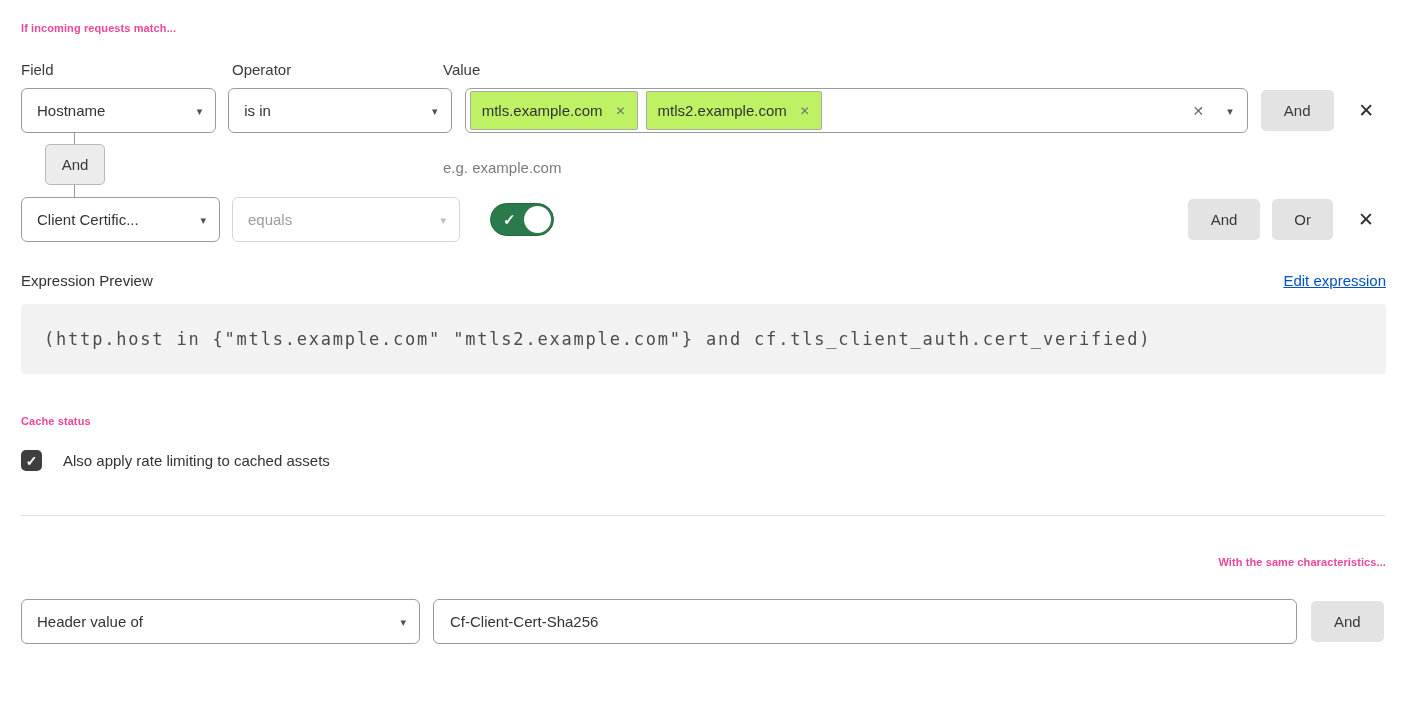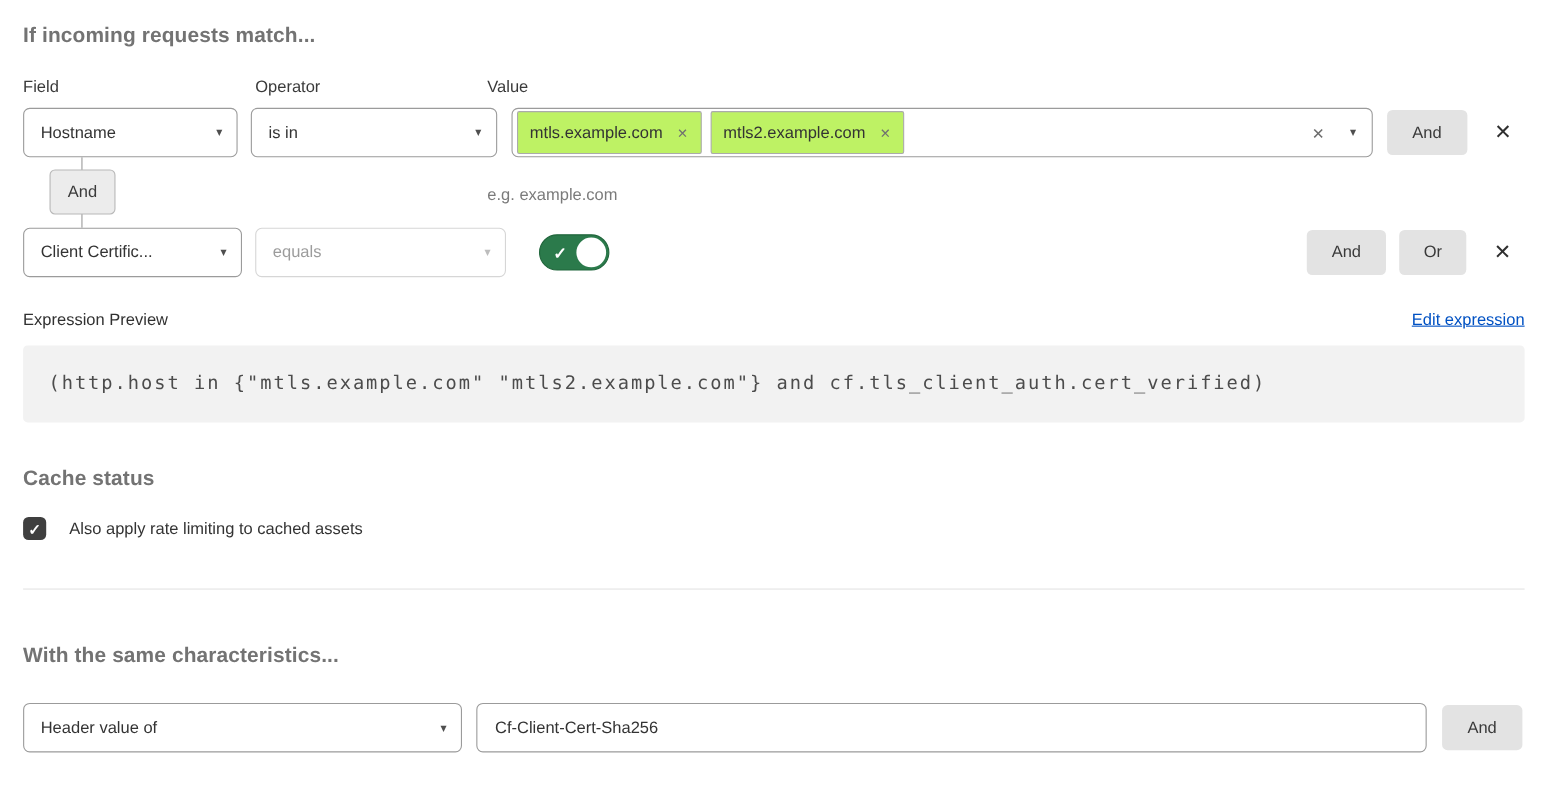--- a/index.html
+++ b/index.html
@@ -5,21 +5,21 @@
   * { margin:0; padding:0; box-sizing:border-box; }
   html,body { background:#fff; }
   body {
     width:1420px; height:720px;
     font-family:"Liberation Sans", sans-serif;
     font-size:15px; color:#313131;
     overflow:hidden;
   }
   .page { width:1420px; height:720px; padding:22px 34px 0 21px; }
 
-  h2.section-title { font-size:19px; font-weight:700; color:#737373; letter-spacing:.1px; }
+  h2.section-title { font-size:11px; font-weight:700; color:#ec4899; letter-spacing:.1px; }
 
   
   .col-labels { display:flex; margin-top:27px; margin-bottom:10px; color:#3a3a3a; }
   .col-labels .lbl-field { width:211px; }
   .col-labels .lbl-op { width:211px; }
 
   
   .rule-row { display:flex; align-items:center; height:45px; width:1357px; }
   .select {
     height:45px; border:1px solid #9b9b9b; border-radius:6px; background:#fff;
@@ -92,21 +92,21 @@
   .checkbox {
     width:21px; height:21px; border-radius:5px; background:#3f3f3f;
     display:flex; align-items:center; justify-content:center; cursor:pointer;
   }
   .checkbox .check-mark { color:#fff; font-size:14px; font-weight:700; line-height:1; }
   .cb-label { margin-left:21px; color:#333; }
 
   .divider { margin-top:44px; width:1365px; border:none; border-top:1px solid #e3e3e3; }
 
   
-  .chars-title { margin-top:50px; }
+  .chars-title { margin-top:40px;text-align:right; }
   .char-row { display:flex; align-items:center; margin-top:31px; height:45px; width:1365px; }
   .w-char { width:399px; margin-right:13px;gap:31px; }
   .text-input {
     width:864px; height:45px; border:1px solid #9b9b9b; border-radius:6px;
     padding:0 16px; font-family:"Liberation Sans", sans-serif; font-size:15px; color:#333;
   }
   .char-row .gray-btn { margin-left:14px; }
 </style>
 </head>
 <body>

